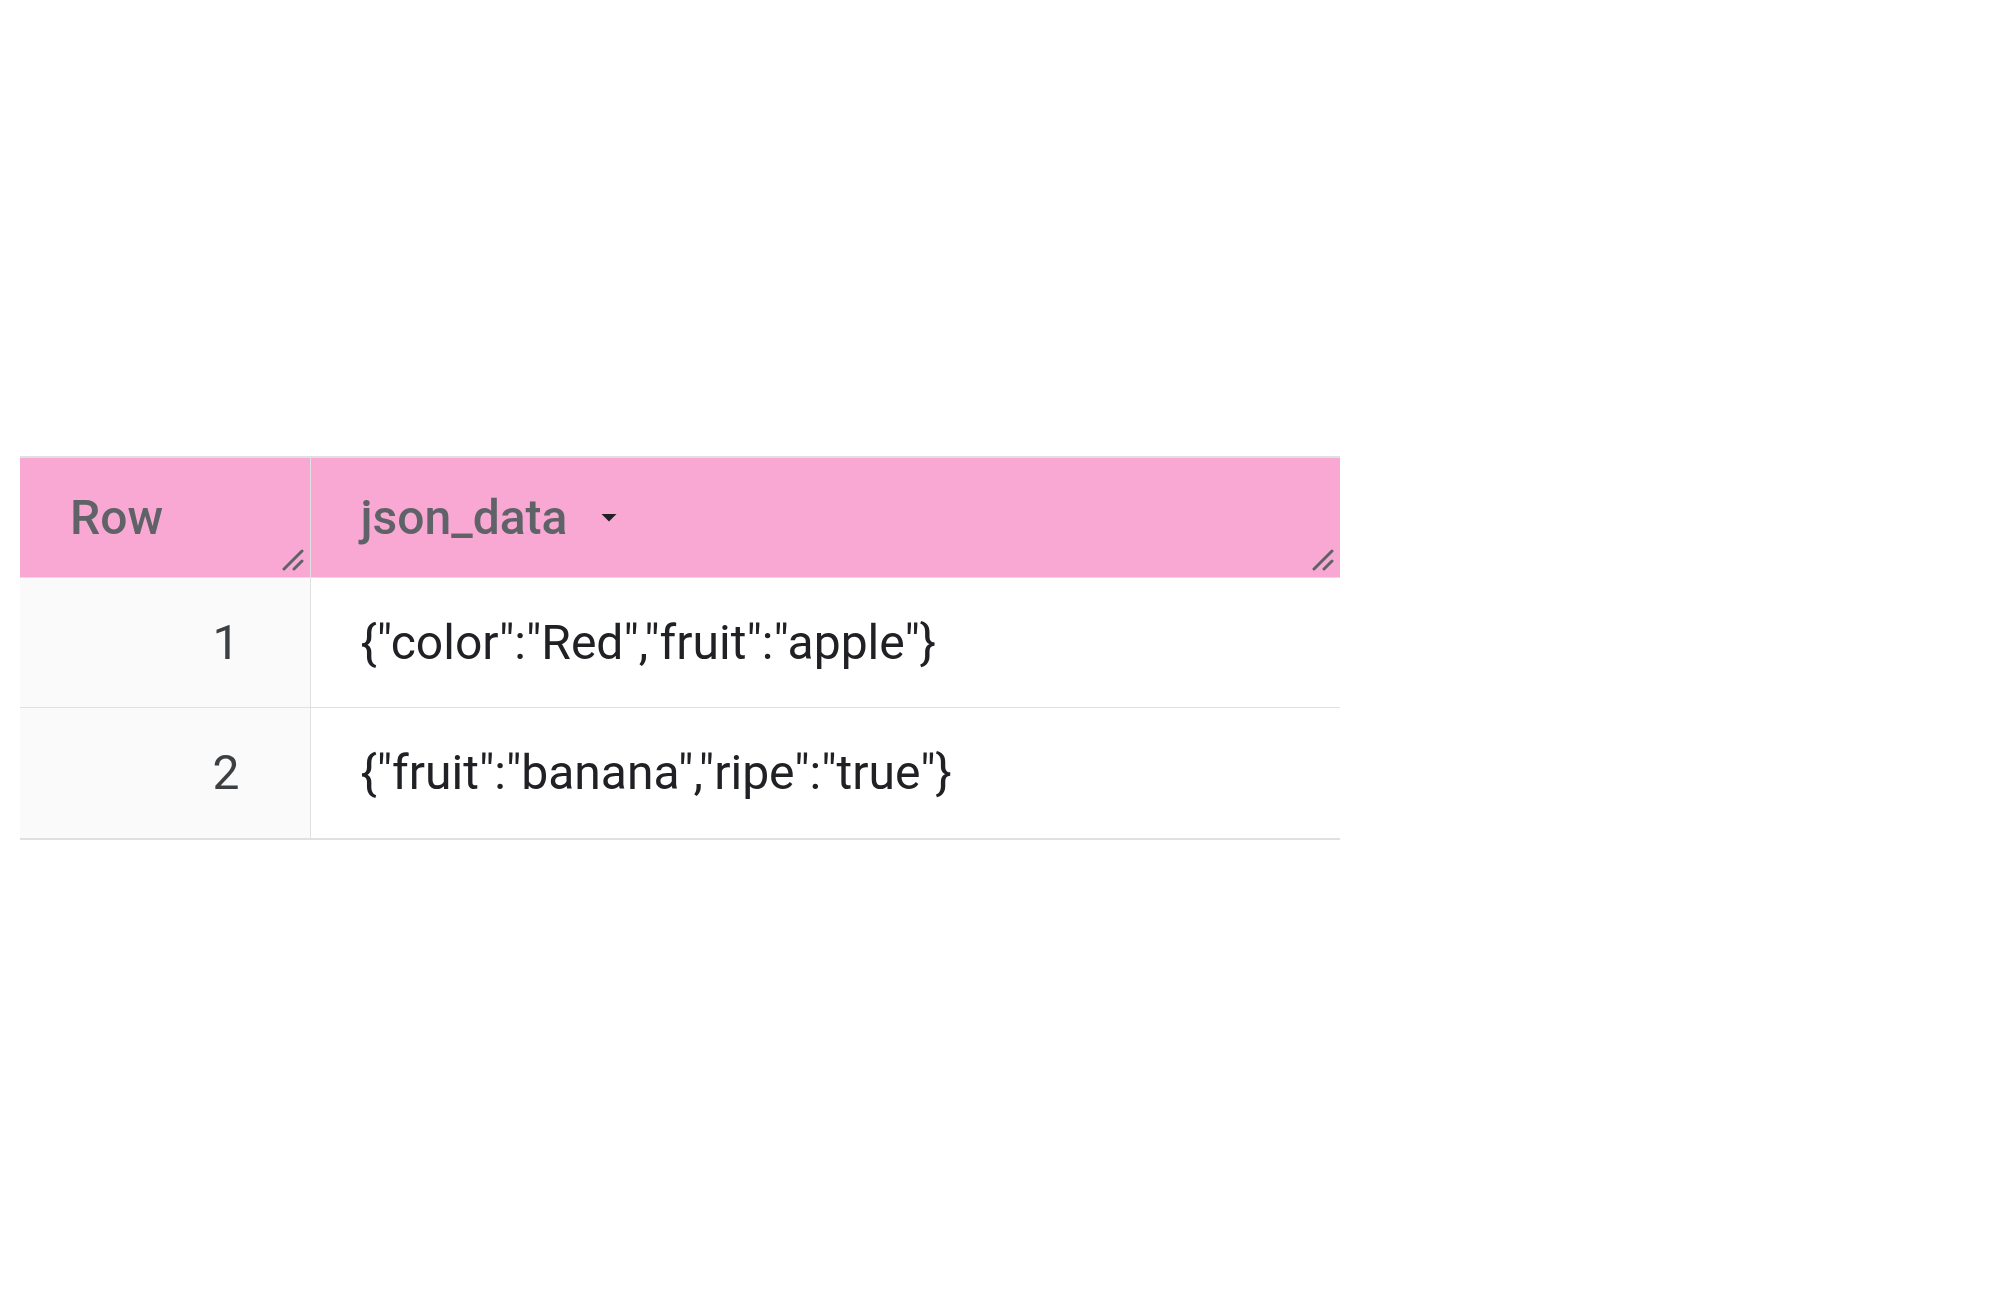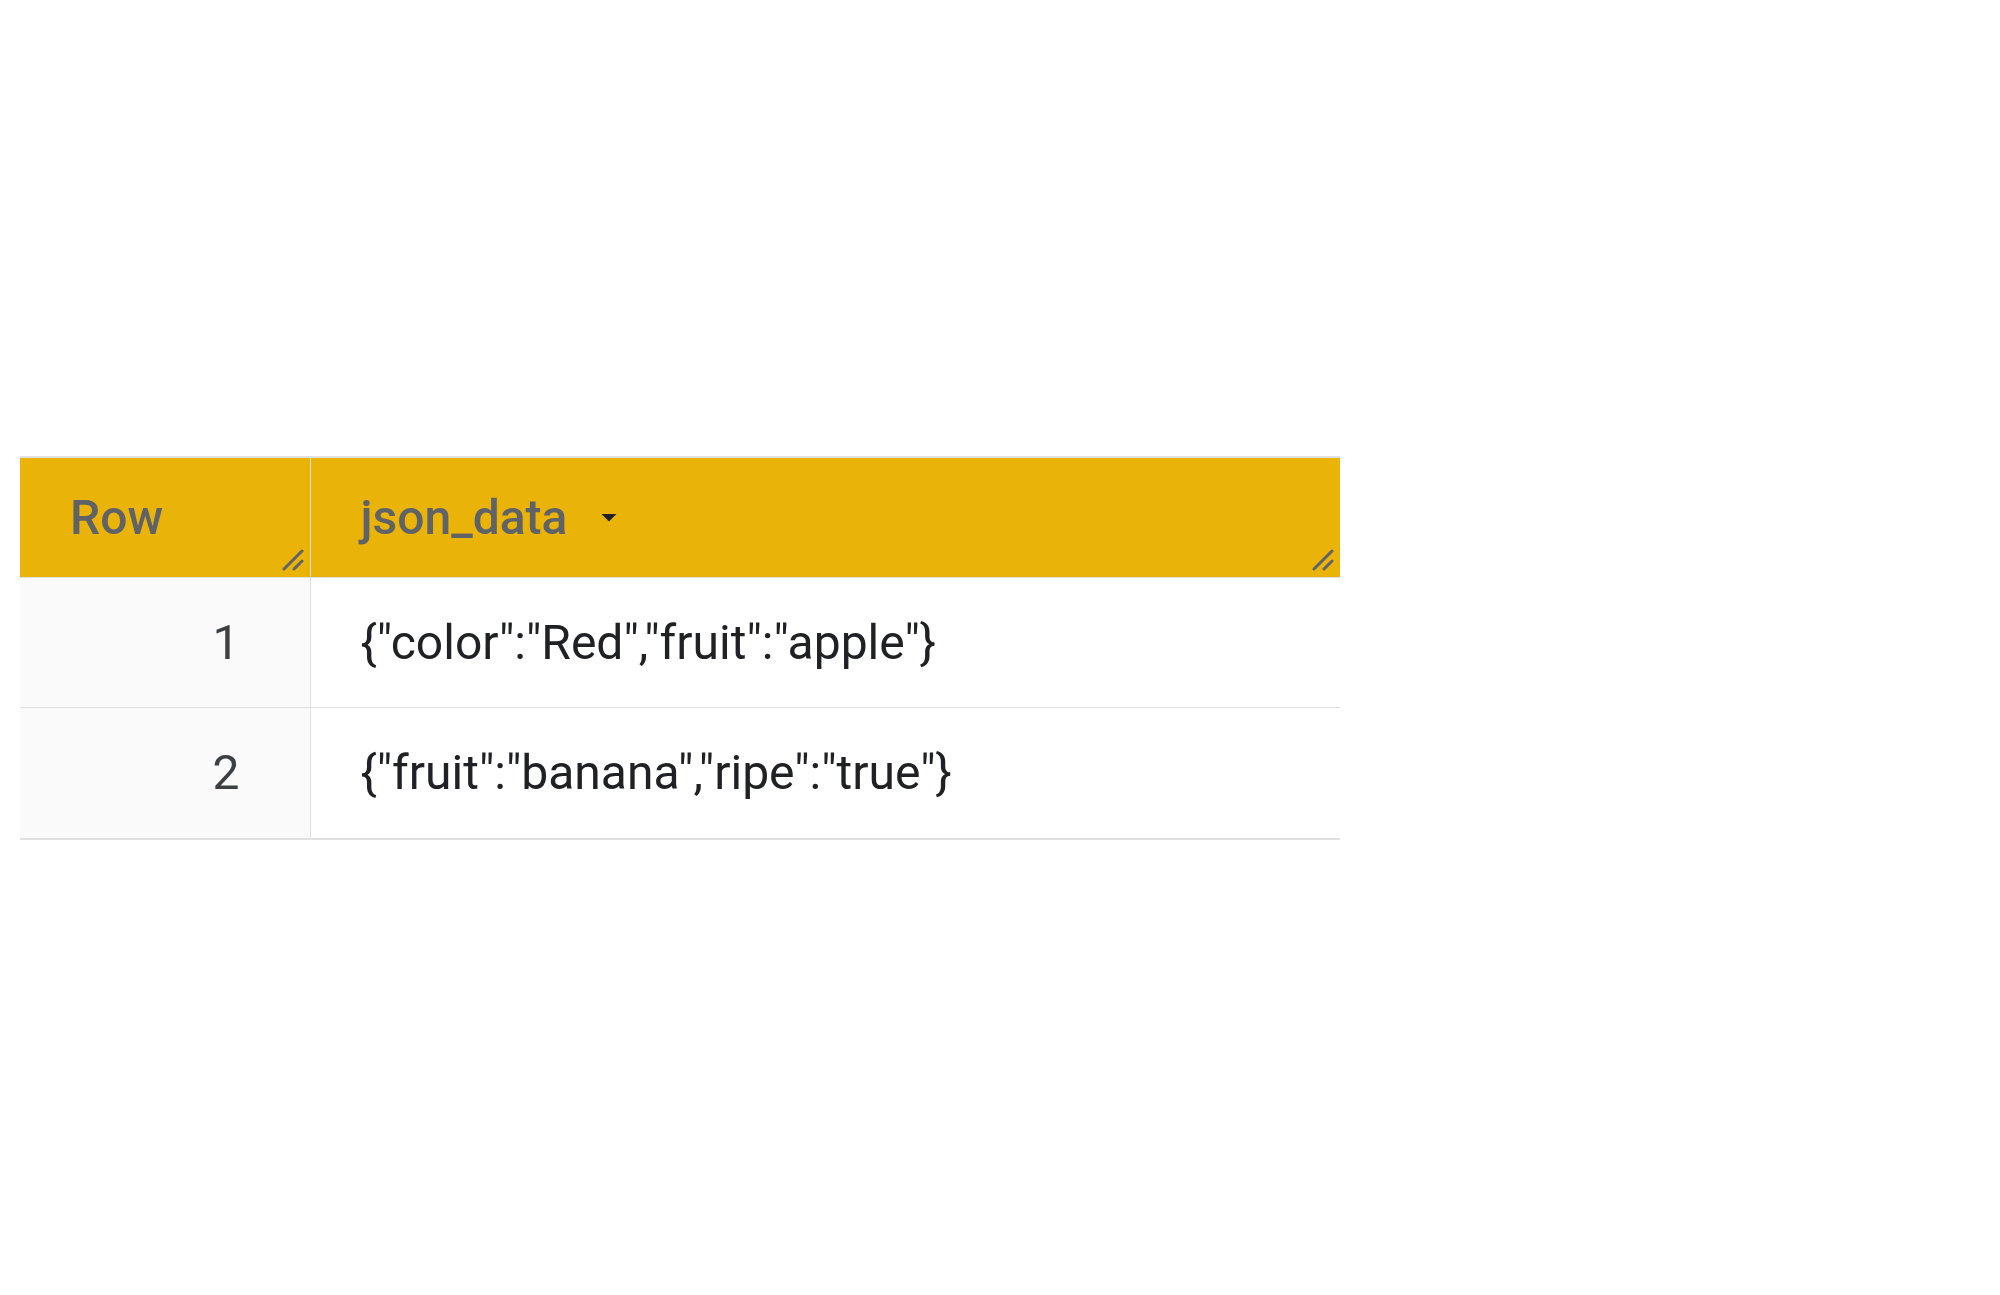--- a/index.html
+++ b/index.html
@@ -20,21 +20,21 @@
     .table-container {
       width: 1320px;
       border-top: 2px solid #e0e0e0;
       border-bottom: 2px solid #e0e0e0;
     }
     table {
       width: 100%;
       border-collapse: collapse;
     }
     thead tr {
-      background: #eab308;
+      background: #f9a8d4;
     }
     th {
       position: relative;
       text-align: center;
       color: #5f6368;
       font-weight: 500;
       font-size: 48px;
       height: 120px;
       padding: 0 40px;
       border-bottom: 1px solid #e0e0e0;

